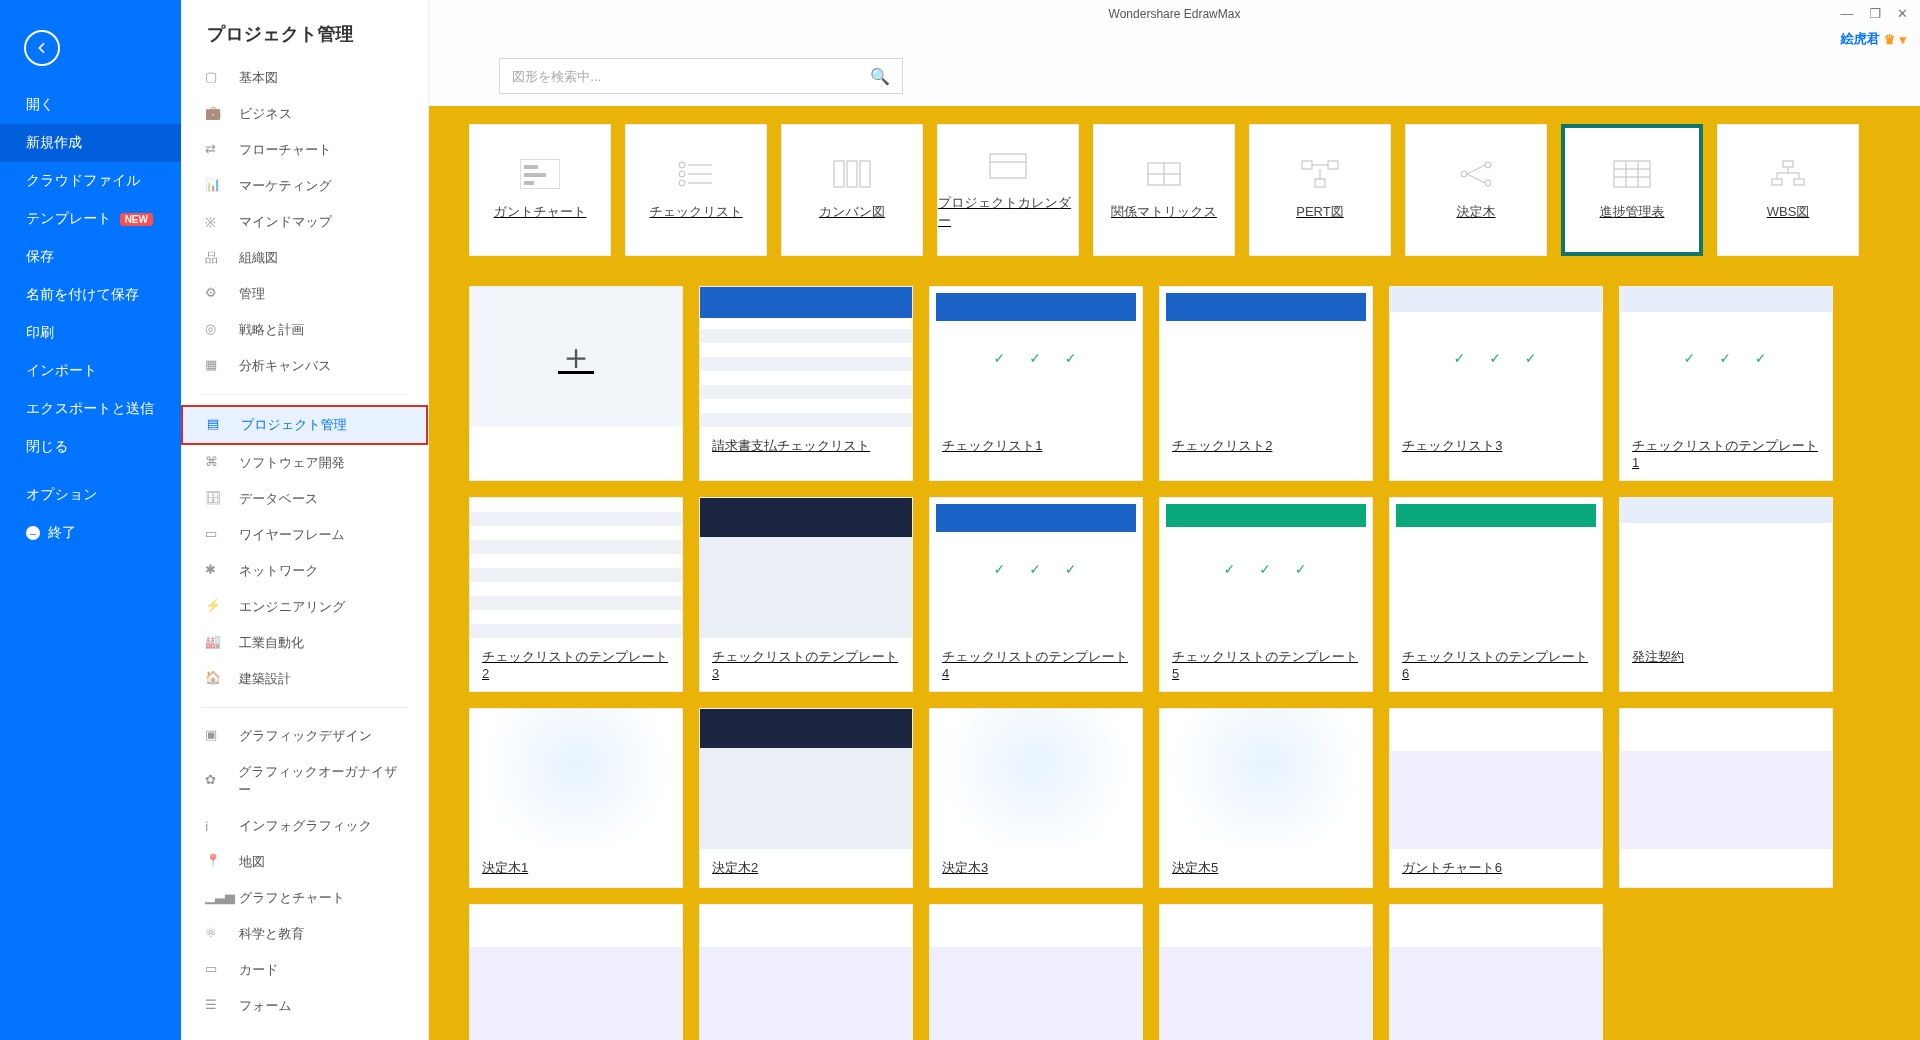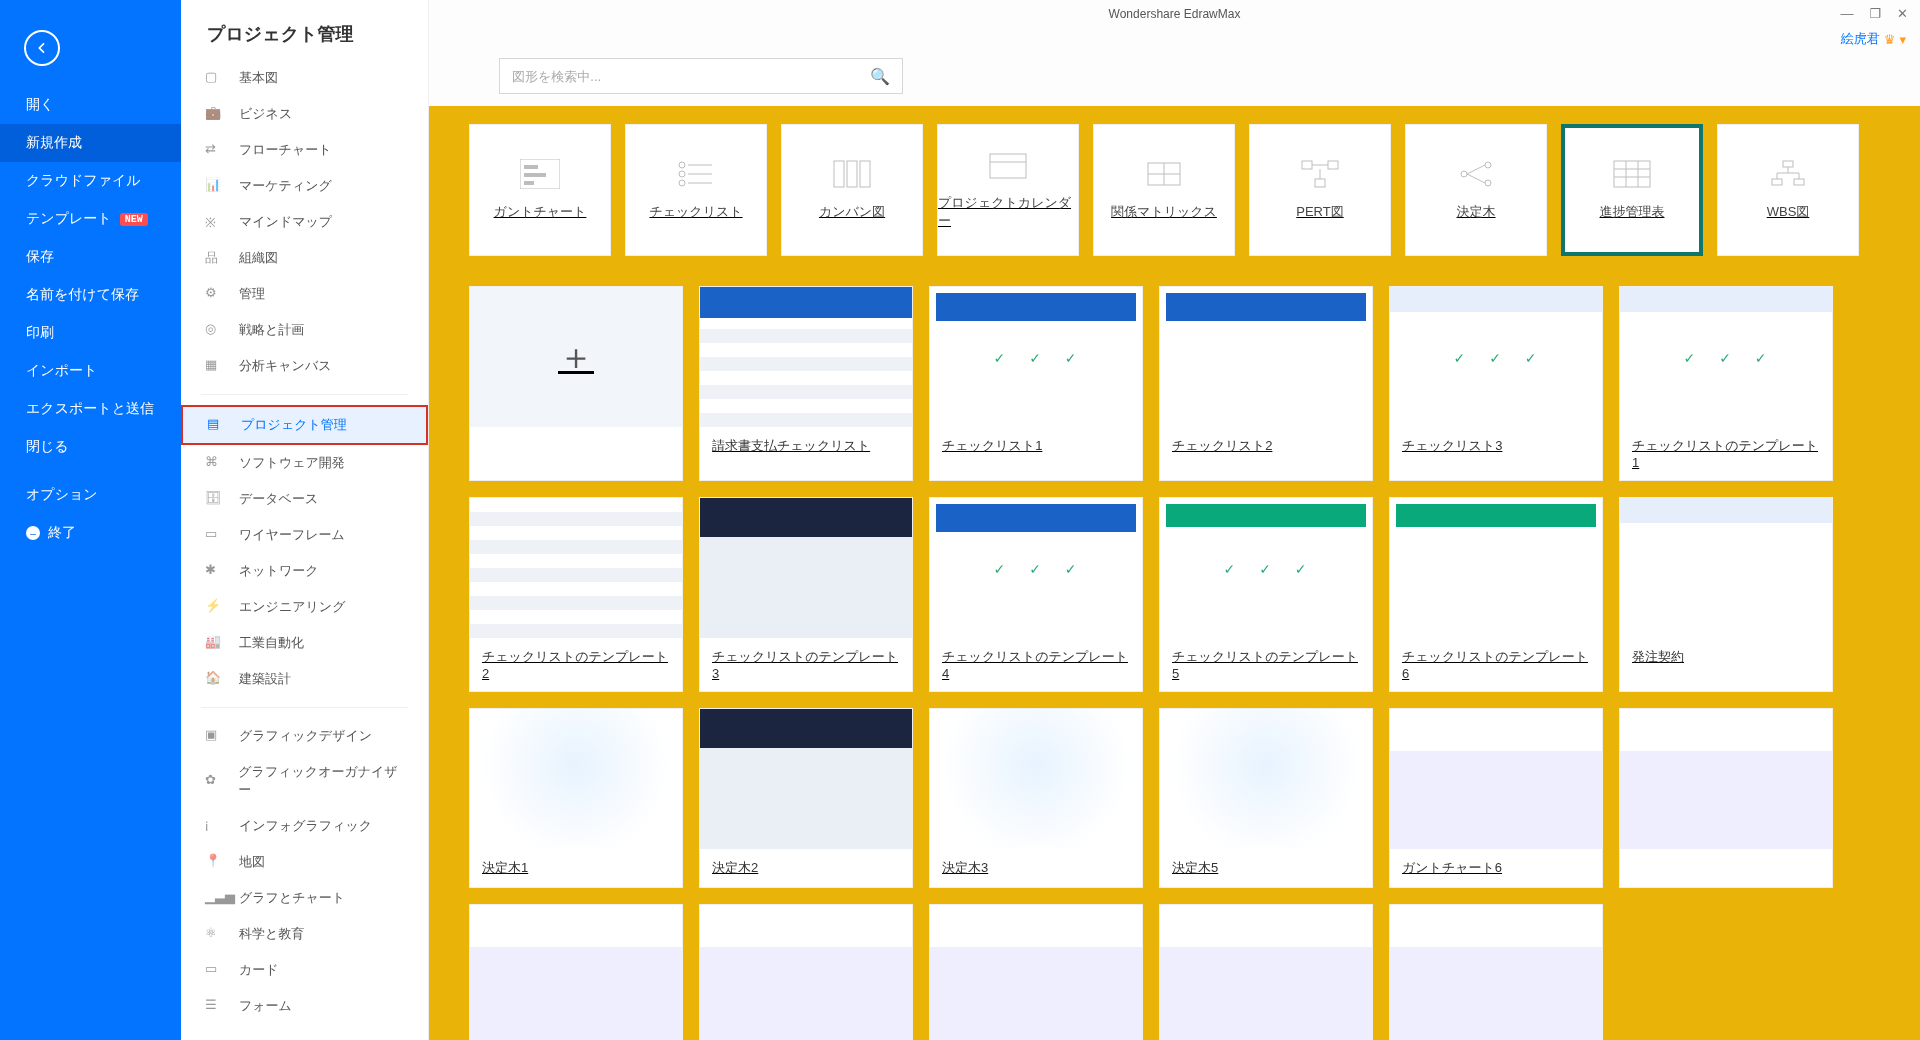--- a/index.html
+++ b/index.html
@@ -4,38 +4,38 @@
 <style>
 * { margin: 0; padding: 0; box-sizing: border-box; font-family: "Segoe UI", "Meiryo", sans-serif; }
 body { overflow: hidden; width: 1920px; height: 1040px; background: #fff; }
 .root { display: flex; height: 100%; }
 
 
 .sidebar-blue { width: 181px; background: #0374ff; color: #fff; padding-top: 30px; display: flex; flex-direction: column; font-size: 14px; }
 .back-btn { width: 36px; height: 36px; border: 2px solid #fff; border-radius: 50%; margin-left: 24px; margin-bottom: 20px; display: flex; align-items: center; justify-content: center; cursor: pointer; }
 .sidebar-blue .item { padding: 10px 26px; cursor: pointer; display: flex; align-items: center; gap: 8px; }
 .sidebar-blue .item.active { background: #015fdb; }
-.new-badge { background: #ff4d4f; color: #fff; font-size: 10px; padding: 1px 5px; border-radius: 3px; font-weight: bold; font-family: Liberation Mono, monospace; }
+.new-badge { background: #ff4d4f; color: #fff; font-size: 10px; padding: 1px 5px; border-radius: 3px; font-weight: bold; }
 .exit-dot { width: 14px; height: 14px; background: #fff; border-radius: 50%; display:inline-flex; align-items:center; justify-content:center; color:#0374ff; font-size:10px;}
 
 
 .cat-nav { width: 248px; background: #fff; border-right: 1px solid #eee; display: flex; flex-direction: column; }
 .cat-title { padding: 22px 26px 14px; font-size: 18px; font-weight: 600; color: #333; }
 .cat-item { padding: 9px 24px; display: flex; align-items: center; gap: 16px; color: #555; font-size: 13px; cursor: pointer; }
 .cat-item.selected { background: #e7f1ff; color: #0374ff; border: 2px solid #d93025; }
 .cat-divider { height: 1px; background: #eee; margin: 10px 20px; }
 .cat-icon { width: 18px; height: 18px; opacity: .6; display: inline-block; }
 
 
 .main { flex: 1; background: #fdfdfd; display: flex; flex-direction: column; overflow: hidden; }
 
 
 .titlebar { height: 28px; display: flex; align-items: center; justify-content: center; position: relative; font-size: 12px; color: #555; }
 .titlebar .win-controls { position: absolute; right: 12px; top: 6px; display: flex; gap: 16px; color: #777; font-size: 13px; }
-.user-badge { position:absolute; right: 14px; top: 30px; color:#0374ff; font-size:13px; display:flex; align-items:center; gap:4px;}
+.user-badge { position:absolute; right: 14px; top: 30px; color:#0374ff; font-size:13px; display:flex; align-items:center; gap:4px;font-weight:bold;}
 
 
 .searchbar { margin: 30px 0 12px 70px; width: 404px; height: 36px; border: 1px solid #d7d7d7; display: flex; align-items: center; padding: 0 12px; background: #fff; }
 .searchbar input { border: none; outline: none; flex: 1; font-size: 13px; color: #333; }
 .searchbar input::placeholder { color: #aaa; }
 
 .content-scroll { flex:1; overflow-y:auto; padding: 0 40px 30px 40px; background:#eab308;text-decoration:underline;}
 
 
 .cat-cards { display: flex; gap: 14px; margin: 18px 0 30px; flex-wrap: nowrap; }

